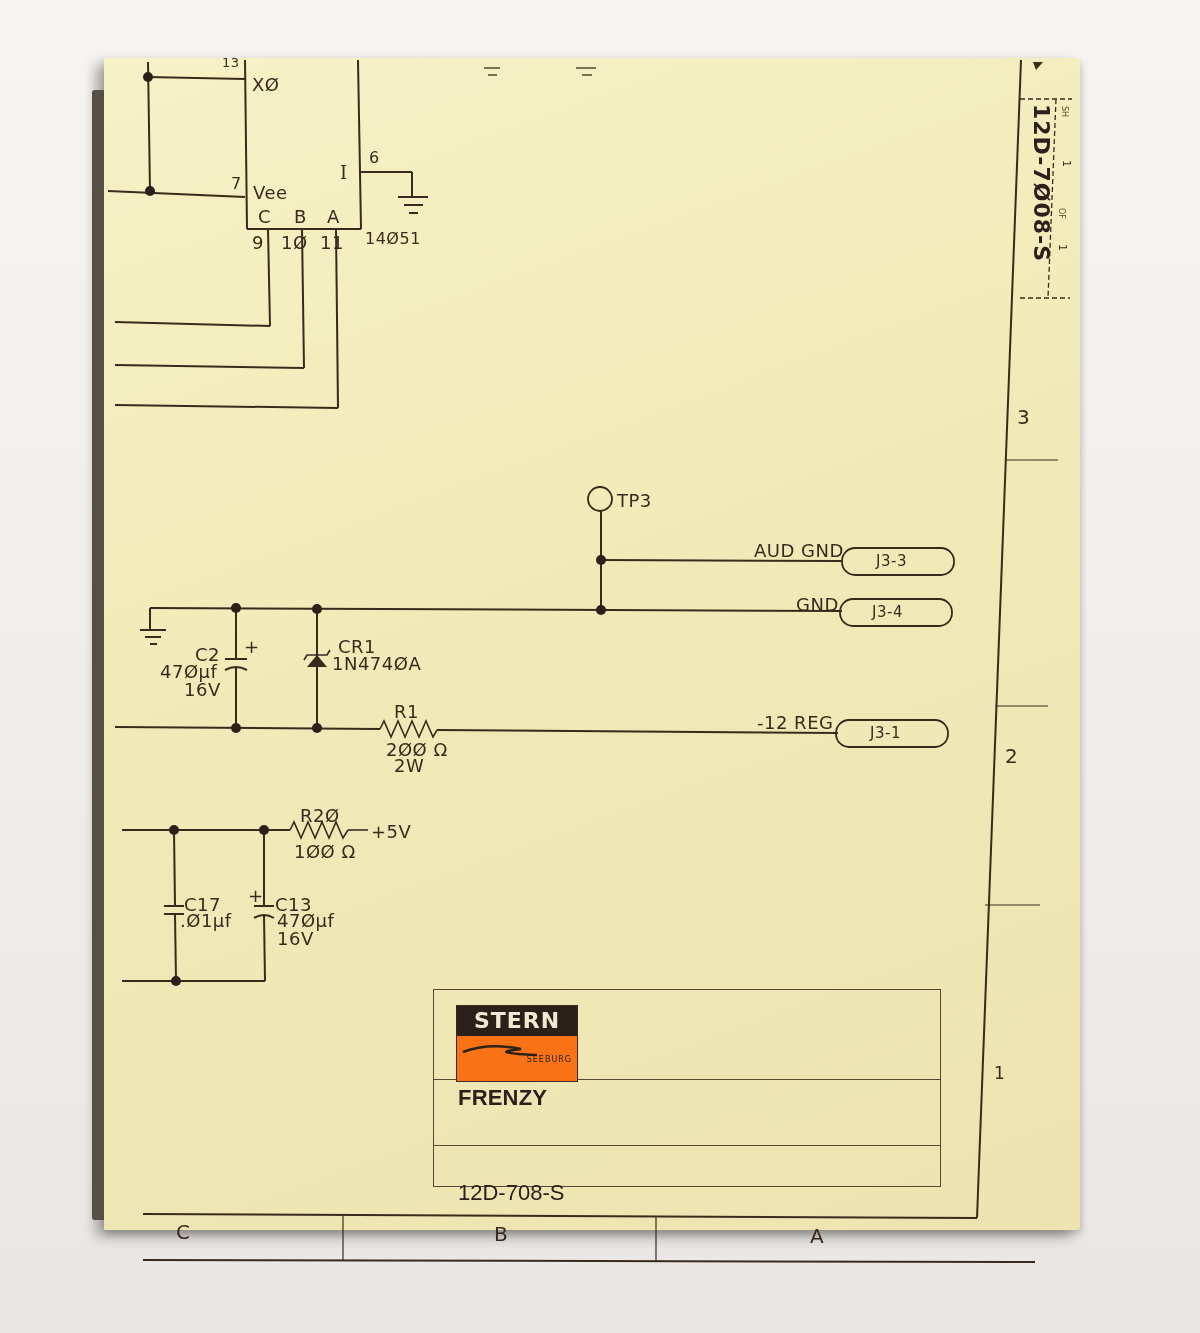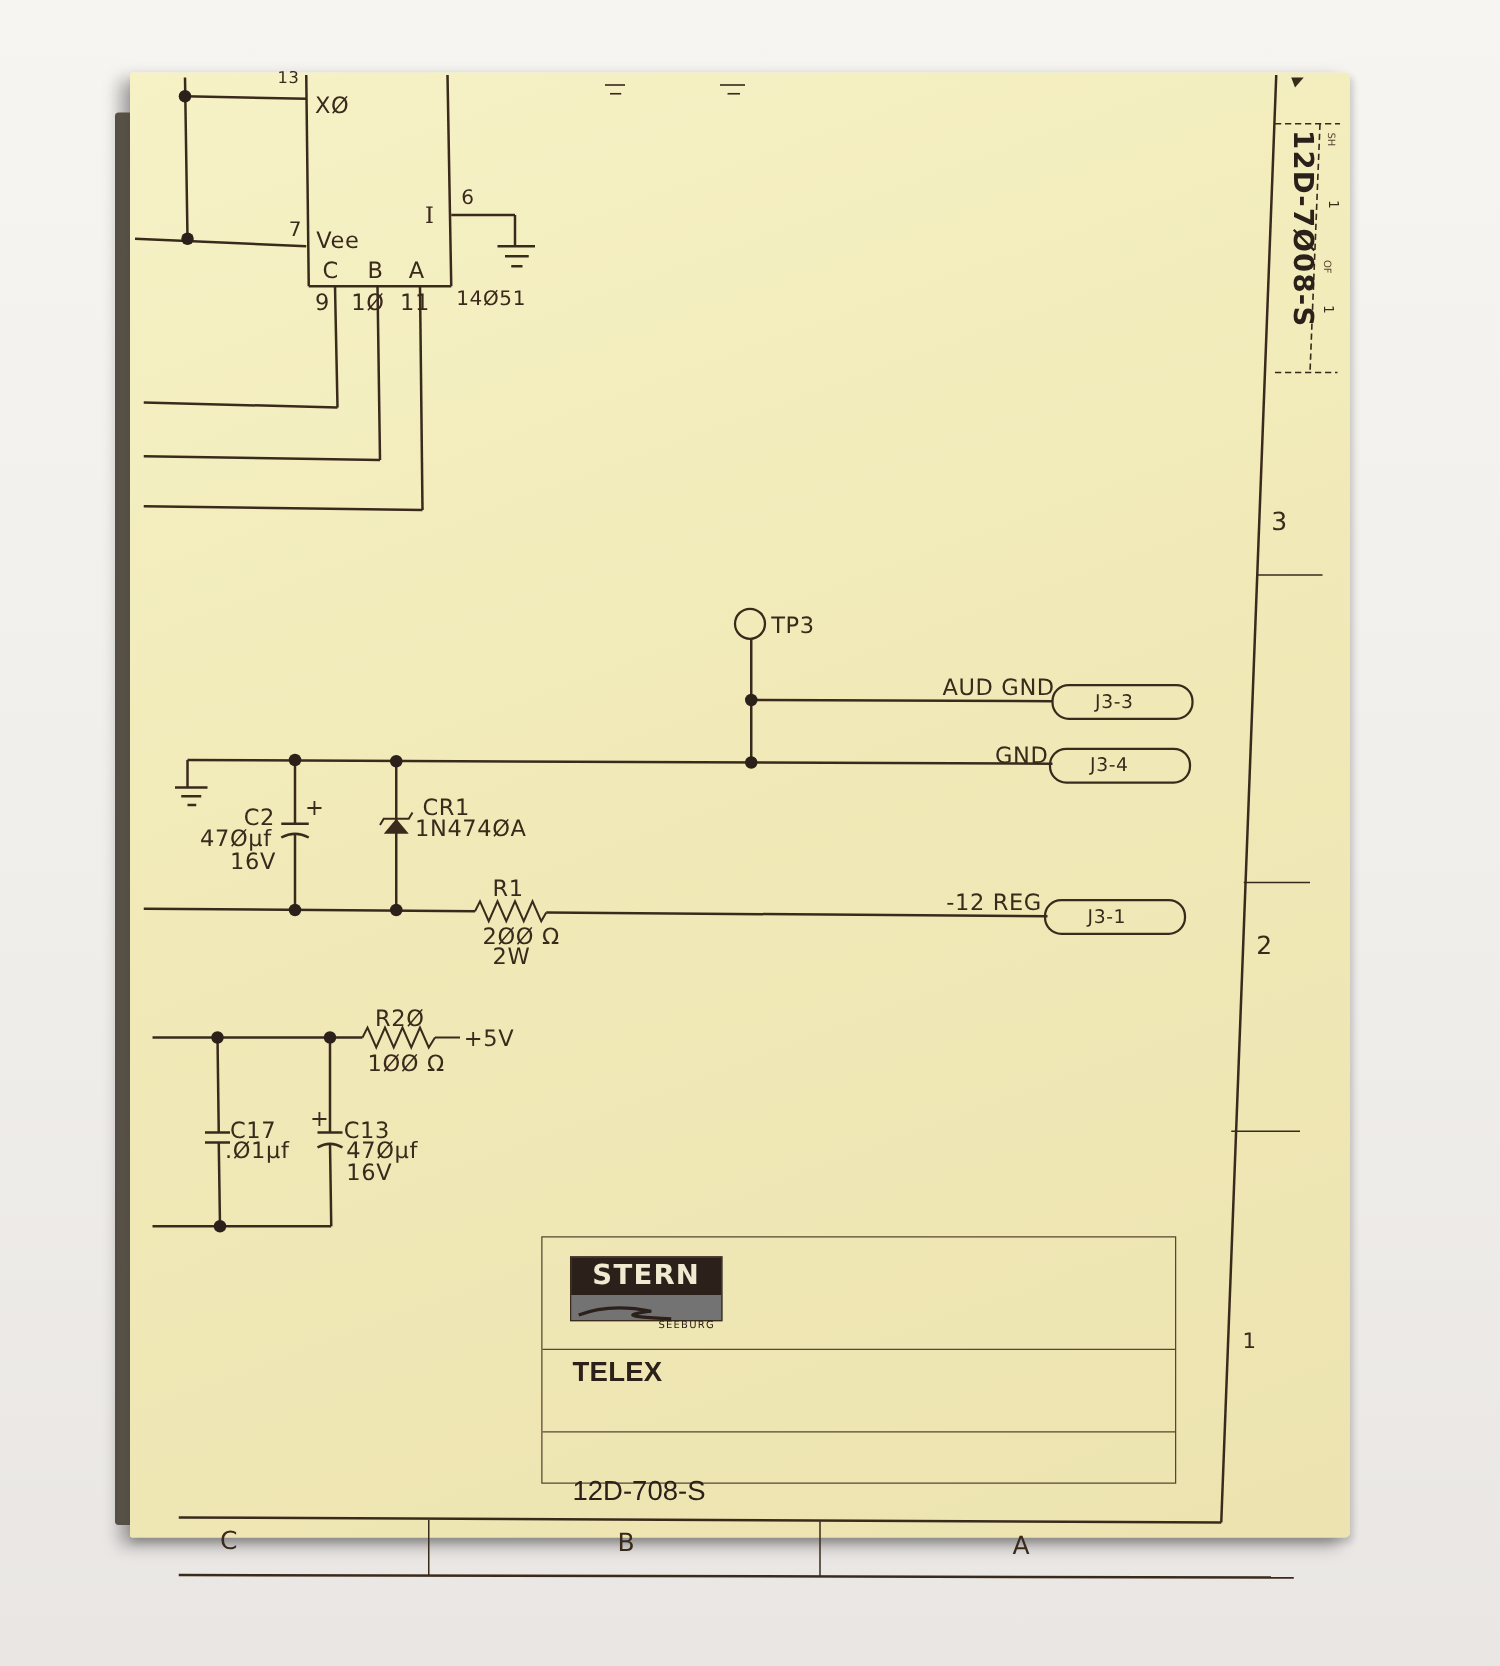--- a/index.html
+++ b/index.html
@@ -29,22 +29,22 @@
   .conn { font-size: 15px; }
   .zone { position: absolute; color: #3a2a1c; font-family: "DejaVu Sans", sans-serif; font-size: 20px; }
   .titlebox {
     position: absolute; left: 433px; top: 989px; width: 508px; height: 198px;
     border: 1.5px solid #5a4530; box-sizing: border-box;
   }
   .tb-row1 { position: absolute; left: 0; top: 0; width: 100%; height: 89px; border-bottom: 1.5px solid #5a4530; }
   .tb-row2 { position: absolute; left: 0; top: 89px; width: 100%; height: 66px; border-bottom: 1.5px solid #5a4530; }
   .tb-row3 { position: absolute; left: 0; top: 155px; width: 100%; height: 40px; margin-top: 28px; }
   .logo {
-    position: absolute; left: 22px; top: 15px; width: 122px; height: 52px;
-    border: 1.5px solid #3a2a1c; box-sizing: border-box; background: #737373;
+    position: absolute; left: 22px; top: 15px; width: 122px; height: 77px;
+    border: 1.5px solid #3a2a1c; box-sizing: border-box; background: #f97316;
   }
   .logo-top {
     height: 30px; background: #2b211a; color: #f0ebd0;
     font-family: "DejaVu Sans", sans-serif; font-weight: bold; font-size: 22px;
     text-align: center; line-height: 30px; letter-spacing: 1px;
   }
   .logo-bottom { position: relative; height: 28px; }
   .logo-swoosh { position: absolute; left: 4px; top: 7px; width: 78px; height: 14px; }
   .logo-sub {
     position: absolute; right: 5px; top: 19px; font-family: "DejaVu Sans", sans-serif;
@@ -248,18 +248,18 @@
       <div class="logo-top">STERN</div>
       <div class="logo-bottom">
         <svg class="logo-swoosh" viewBox="0 0 78 14">
           <path d="M2 9 C20 2, 40 2, 60 6 C45 8, 30 10, 76 12" stroke="#2b211a" stroke-width="2.5" fill="none"></path>
         </svg>
         <span class="logo-sub">SEEBURG</span>
       </div>
     </div>
   </div>
   <div class="tb-row2">
-    <span class="title-line" style="top:6px">TELEX</span>
+    <span class="title-line" style="top:6px">FRENZY</span>
   </div>
   <div class="tb-row3">
     <span class="dwg-no">12D-708-S</span>
   </div>
 </div>
 
 </body></html>

